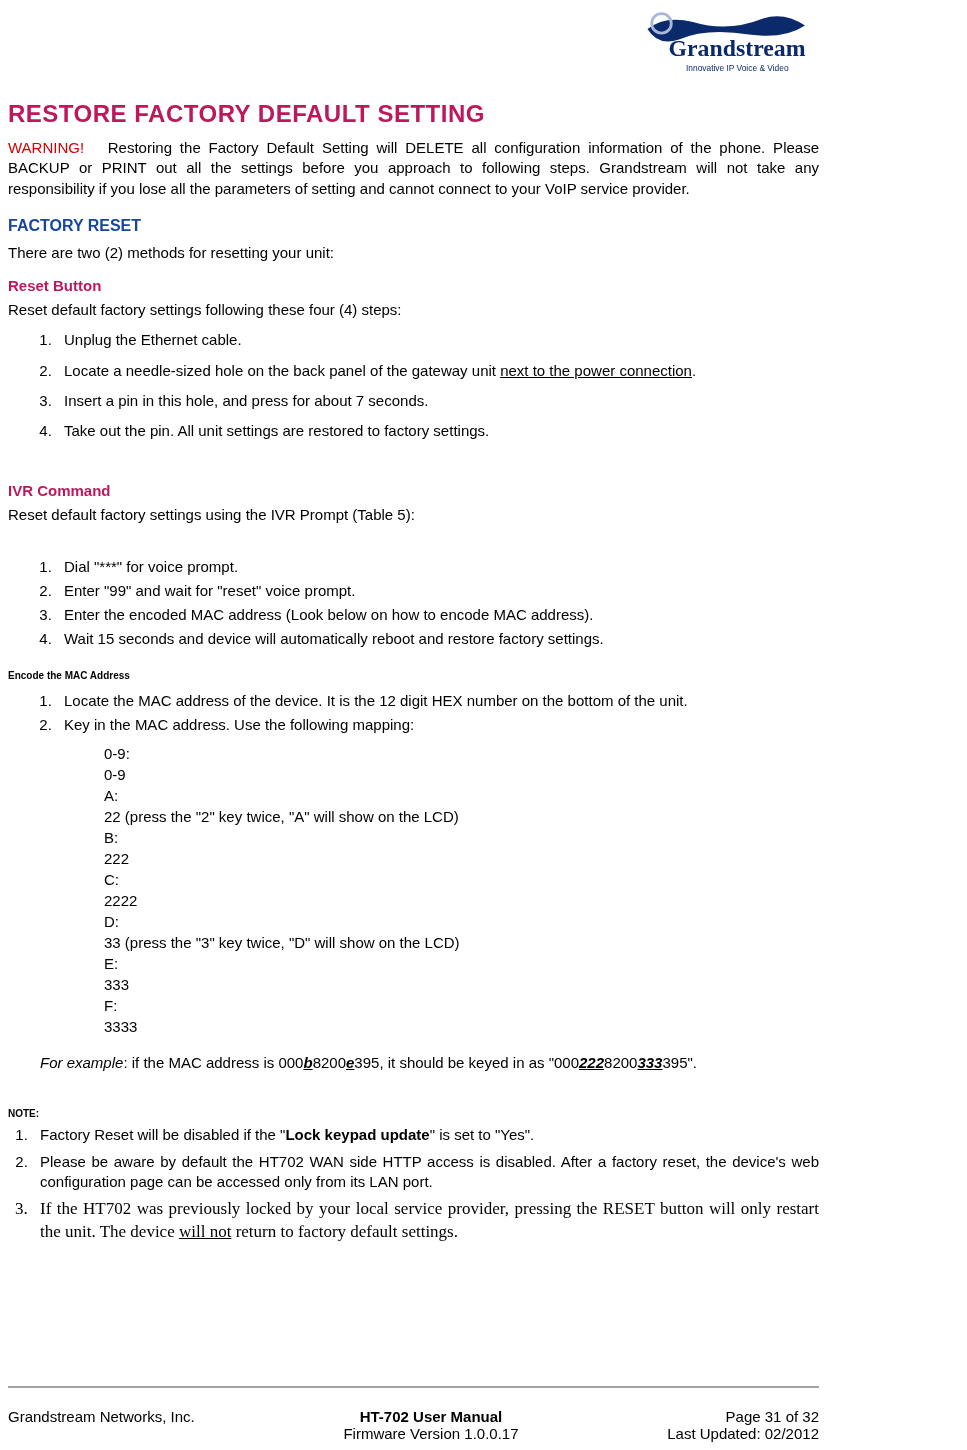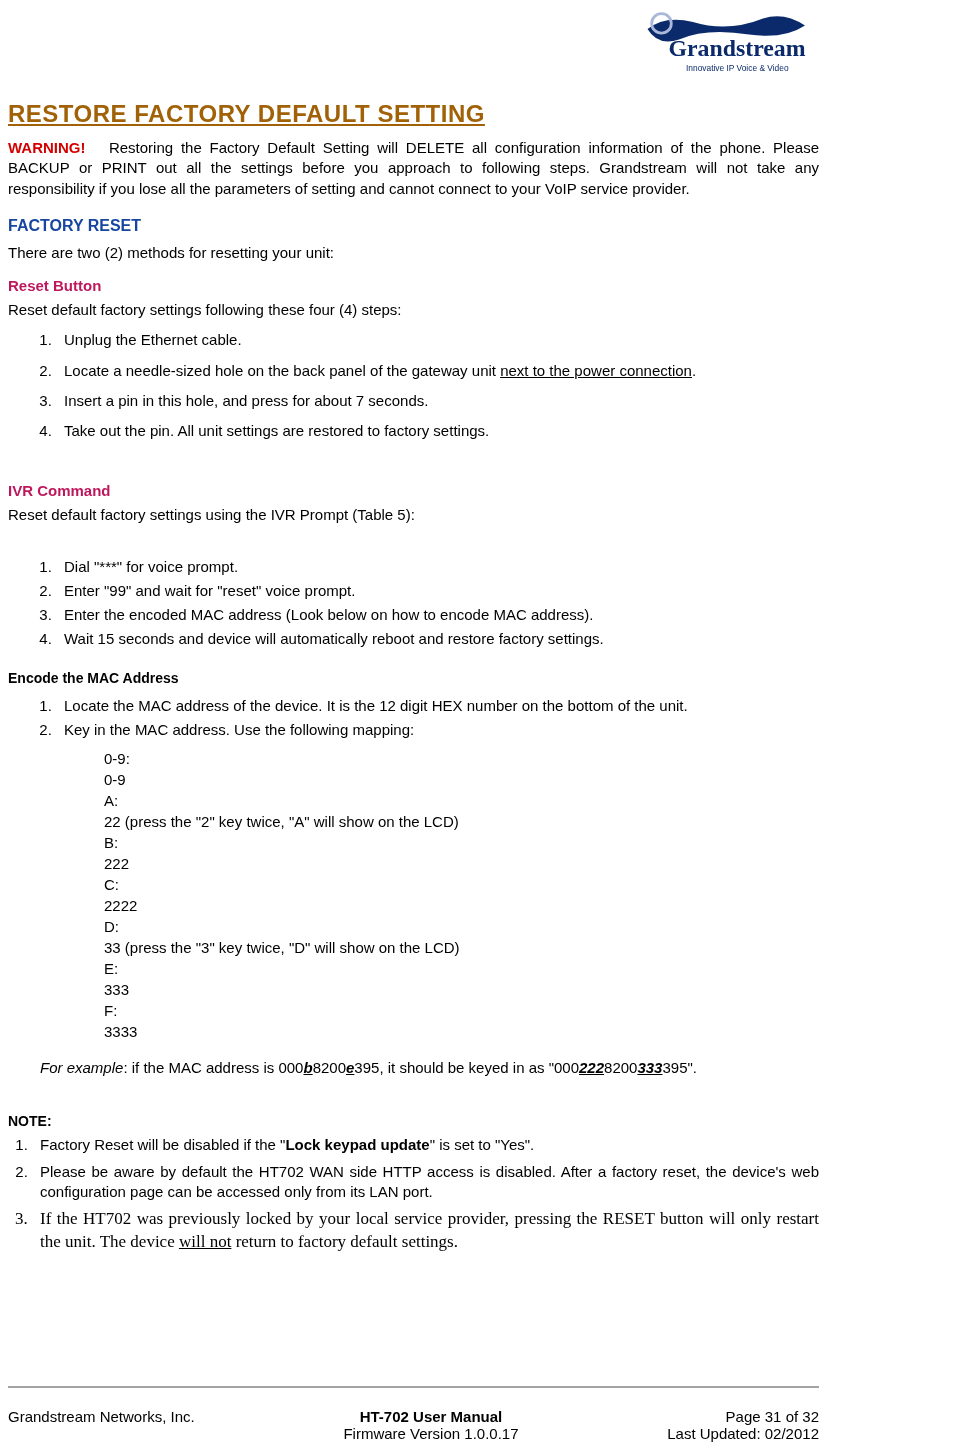--- a/index.html
+++ b/index.html
@@ -27,48 +27,47 @@
   }
   .logo {
     width: 175px;
     height: 70px;
   }
   .logo svg { width: 100%; height: 100%; }
   .content { flex: 1; }
   h2.title {
     font-variant: small-caps;
     font-size: 24px;
-    color: #a16207;
+    color: #be185d;
     font-weight: bold;
     margin: 10px 0 10px 0;
     letter-spacing: 0.5px;
-    text-decoration: underline;
   }
   .warning-label {
     color: #d40000;
-    font-weight: bold;
+    font-weight: normal;
     margin-top: 8px;
   }
   p { margin: 6px 0; line-height: 1.35; }
   .justify { text-align: justify; }
   h3.sub {
     color: #1746a0;
     font-size: 16px;
     font-weight: bold;
     margin: 18px 0 8px 0;
   }
   h4.subsub {
     color: #be185d;
     font-size: 15px;
     font-weight: bold;
     margin: 14px 0 2px 0;
   }
   h4.plain {
     color: #000;
-    font-size: 14px;
+    font-size: 10px;
     font-weight: bold;
     margin: 20px 0 10px 0;
   }
   ol.steps {
     margin: 8px 0 8px 48px;
     padding: 0;
   }
   ol.steps li {
     margin: 10px 0;
     padding-left: 8px;

